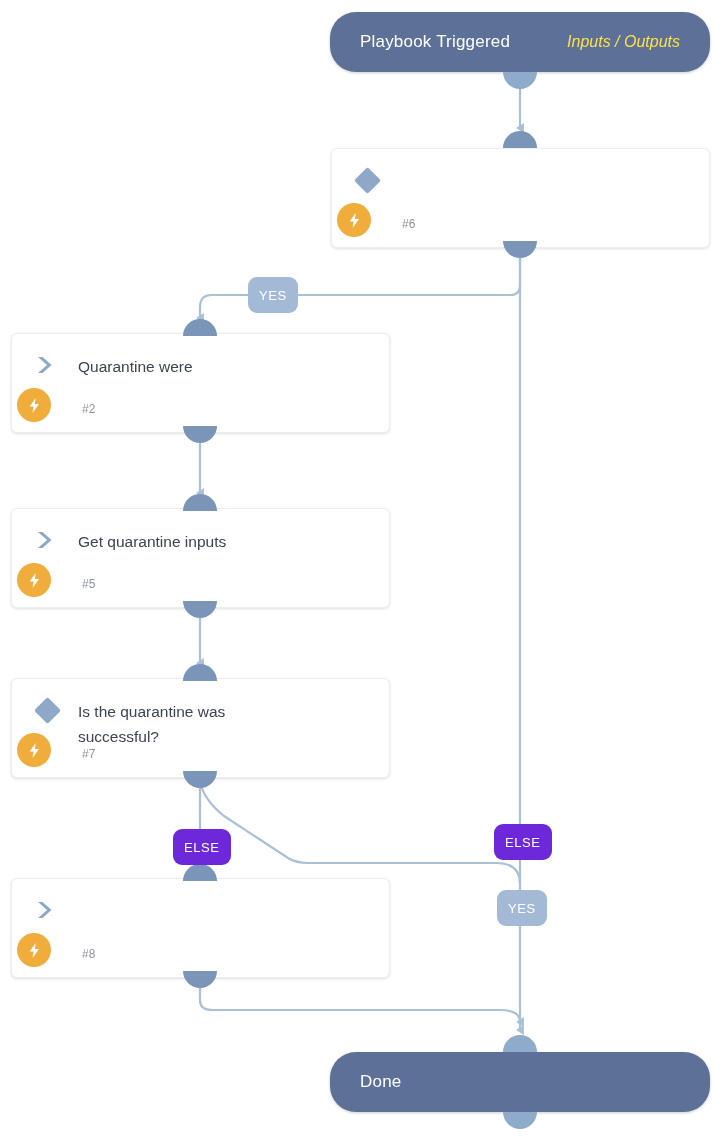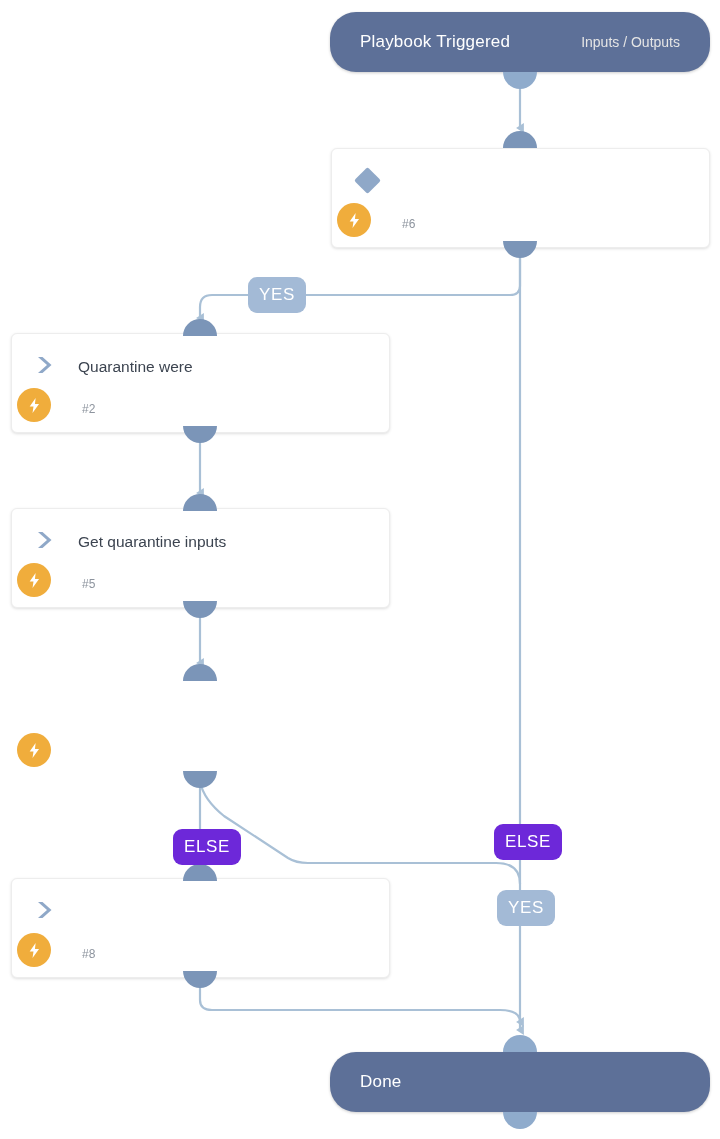--- a/index.html
+++ b/index.html
@@ -40,23 +40,24 @@
     z-index: 3;
   }
   .pill-title {
     color: #ffffff;
     font-size: 17px;
     letter-spacing: 0.2px;
     white-space: nowrap;
   }
   .pill-sub {
     margin-left: auto;
-    color: #e5e5e5;
-    font-size: 14px;
+    color: #fde047;
+    font-size: 16px;
     white-space: nowrap;
+    font-style: italic;
   }
 
   
   .card-node {
     position: absolute;
     box-sizing: border-box;
     background: #ffffff;
     border: 1px solid #ededed;
     border-radius: 6px;
     box-shadow: 0 1px 3px rgba(0,0,0,0.13);
@@ -138,21 +139,21 @@
   
   .branch-label {
     position: absolute;
     display: flex;
     align-items: center;
     justify-content: center;
     height: 36px;
     min-width: 48px;
     padding: 0 11px;
     border-radius: 9px;
-    font-size: 17px;
+    font-size: 13px;
     letter-spacing: 0.6px;
     color: #ffffff;
     z-index: 6;
     box-sizing: border-box;
   }
   .branch-label.yes {
     background: #a3bad6;
   }
   .branch-label.else {
     background: #6d28d9;
@@ -254,20 +255,31 @@
     </div>
   </div>
   <div class="bolt-badge" style="left:17px; top:563px;">
     <svg width="17" height="17" viewBox="0 0 24 24" aria-hidden="true">
       <path d="M13.6 1.5 L5.2 13.4 L10.6 13.4 L9.2 22.5 L18.4 9.9 L12.6 9.9 Z" fill="#ffffff"></path>
     </svg>
   </div>
   <div class="port out" style="left:183px; top:601px;"></div>
 
   <div class="port in" style="left:183px; top:664px;"></div>
+  <div class="card-node" style="left:11px; top:678px; width:379px; height:100px;">
+    <div class="card-row-top">
+      <span class="card-icon">
+        <span class="diamond-icon"></span>
+      </span>
+      <span class="card-title" style="max-width:190px;">Is the quarantine was successful?</span>
+    </div>
+    <div class="card-row-bottom">
+      <span class="card-index">#7</span>
+    </div>
+  </div>
   <div class="bolt-badge" style="left:17px; top:733px;">
     <svg width="17" height="17" viewBox="0 0 24 24" aria-hidden="true">
       <path d="M13.6 1.5 L5.2 13.4 L10.6 13.4 L9.2 22.5 L18.4 9.9 L12.6 9.9 Z" fill="#ffffff"></path>
     </svg>
   </div>
   <div class="port out" style="left:183px; top:771px;"></div>
 
   <div class="branch-label else" style="left:173px; top:829px;">
     <span>ELSE</span>
   </div>

